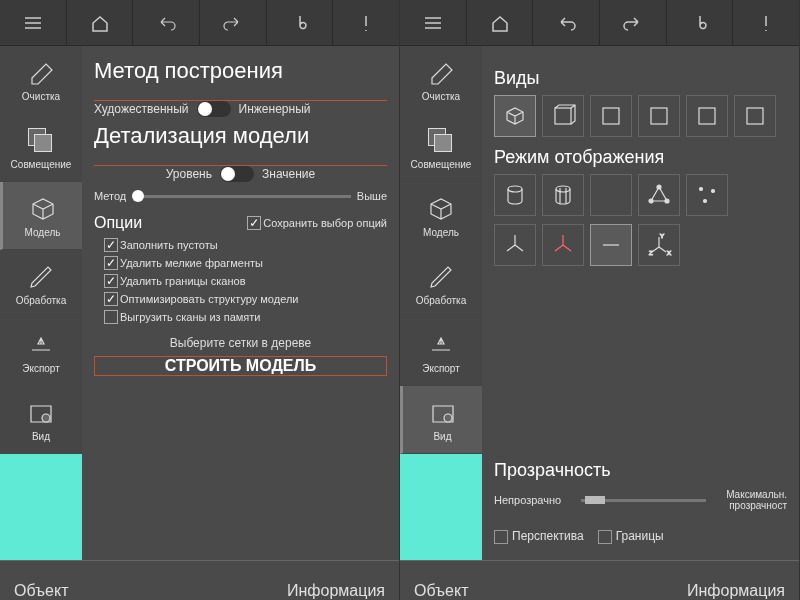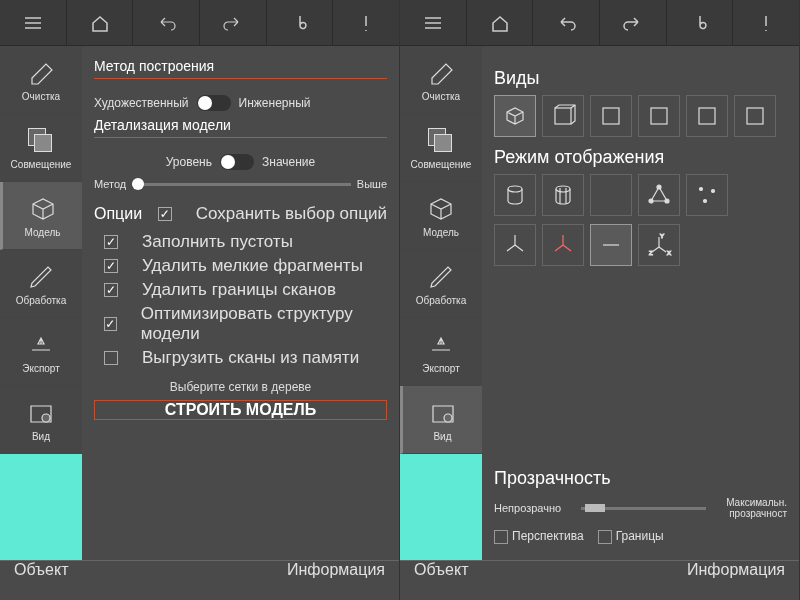--- a/index.html
+++ b/index.html
@@ -8,44 +8,44 @@
 .topbar{height:46px;background:#3a3a3a;display:flex;border-bottom:1px solid #2a2a2a}
 .topbar .tbtn{flex:1;display:flex;align-items:center;justify-content:center;border-right:1px solid #2a2a2a;cursor:pointer}
 .topbar .tbtn:last-child{border-right:none}
 .topbar svg{width:22px;height:22px;stroke:#ccc;fill:none;stroke-width:1.5}
 .body{display:flex;flex:1;overflow:hidden}
 .sidebar{width:82px;background:#5eead4;display:flex;flex-direction:column}
 .sbi{height:68px;display:flex;flex-direction:column;align-items:center;justify-content:center;gap:3px;border-bottom:1px solid #444;background:#464646;cursor:pointer;font-size:10px}
 .sbi.active{background:#5a5a5a;border-left:3px solid #888}
 .sbi svg{width:30px;height:30px;stroke:#ddd;fill:none;stroke-width:1.2}
 .main{flex:1;padding:12px;font-size:13px;overflow:hidden;position:relative}
-.hdr{font-size:14px;color:#fff;margin-bottom:16px;border-bottom:1px solid #c05030;padding-bottom:4px}
+.hdr{font-size:22px;color:#fff;margin-bottom:0;border-bottom:1px solid #c05030;padding-bottom:16px}
 .hdr2{font-size:18px;color:#fff;margin:10px 0 6px}
 .toggle-row{display:flex;align-items:center;gap:8px;font-size:12px;margin-bottom:6px}
 .tgl{width:34px;height:16px;background:#333;border-radius:8px;position:relative;cursor:pointer}
 .tgl::after{content:'';position:absolute;width:14px;height:14px;background:#fff;border-radius:50%;top:1px;left:1px}
 .slider-row{display:flex;align-items:center;gap:6px;margin:8px 0;font-size:11px}
 .slider{flex:1;height:3px;background:#777;position:relative;cursor:pointer}
 .slider::after{content:'';position:absolute;width:12px;height:12px;background:#fff;border-radius:50%;top:-5px;left:0}
 .opt-hdr{display:flex;justify-content:space-between;align-items:center;margin-top:10px}
 .opt-hdr .t{font-size:16px;color:#fff}
-.chk{display:flex;align-items:center;gap:24px;margin:4px 0 4px 10px;font-size:17px;cursor:pointer}
+.chk{display:flex;align-items:center;gap:2px;margin:4px 0 4px 10px;font-size:11px;cursor:pointer}
 .cb{width:14px;height:14px;border:1px solid #aaa;display:flex;align-items:center;justify-content:center;font-size:12px;color:#fff}
 .cb.on::after{content:'✓'}
 .hint{text-align:center;font-size:12px;color:#ddd;margin-top:12px}
 .bigbtn{margin-top:6px;border:1px solid #c05030;text-align:center;font-size:16px;font-weight:bold;color:#fff;cursor:pointer}
-.footer{height:40px;display:flex;justify-content:space-between;align-items:flex-start;padding:0 14px;font-size:16px;background:#4a4a4a;border-top:1px solid #666}
+.footer{height:40px;display:flex;justify-content:space-between;align-items:flex-end;padding:0 14px;font-size:16px;background:#4a4a4a;border-top:1px solid #666}
 .iconrow{display:flex;gap:6px;margin-bottom:8px;flex-wrap:wrap}
 .iconbox{width:42px;height:42px;border:1px solid #666;display:flex;align-items:center;justify-content:center;cursor:pointer;background:#4a4a4a}
 .iconbox.sel{background:#5a5a5a;border:1px solid #999}
 .iconbox svg{width:28px;height:28px;stroke:#ddd;fill:none;stroke-width:1.2}
 .trow{display:flex;align-items:center;gap:20px;font-size:11px;margin:8px 0}
 .trow .bar{flex:1;height:3px;background:#777;position:relative}
 .trow .bar::after{content:'';position:absolute;width:20px;height:8px;background:#bbb;top:-3px;left:4px}
-.pcrow{display:flex;gap:14px;font-size:12px;margin-top:10px}
+.pcrow{display:flex;gap:14px;font-size:12px;margin-top:18px}
 .pcb{width:14px;height:14px;border:1px solid #999;display:inline-block;vertical-align:middle;margin-right:4px}
 .rght{float:right;font-size:10px;text-align:right}
 .composite{width:30px;height:30px;position:relative}
 .composite .sq{position:absolute;width:18px;height:18px;border:1px solid #ddd;background:#888}
 .composite .sq.b{top:2px;left:2px;background:#666}
 .composite .sq.f{top:8px;left:8px}
 </style>
 </head>
 <body>
 

